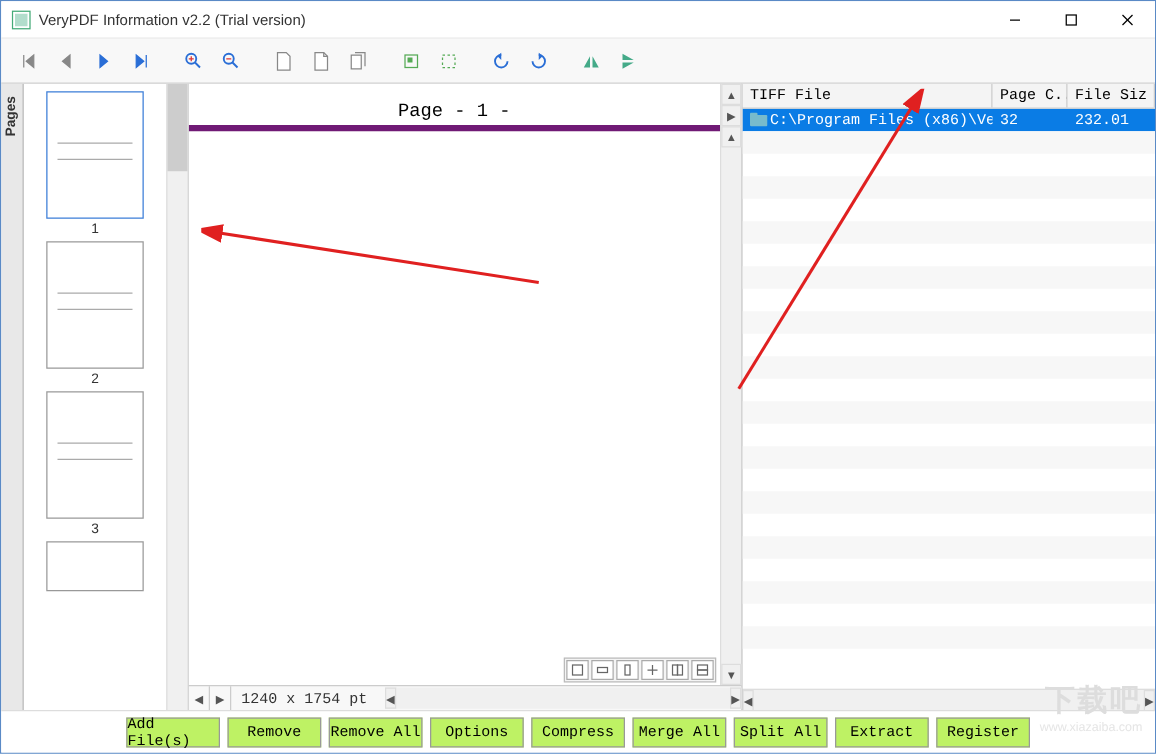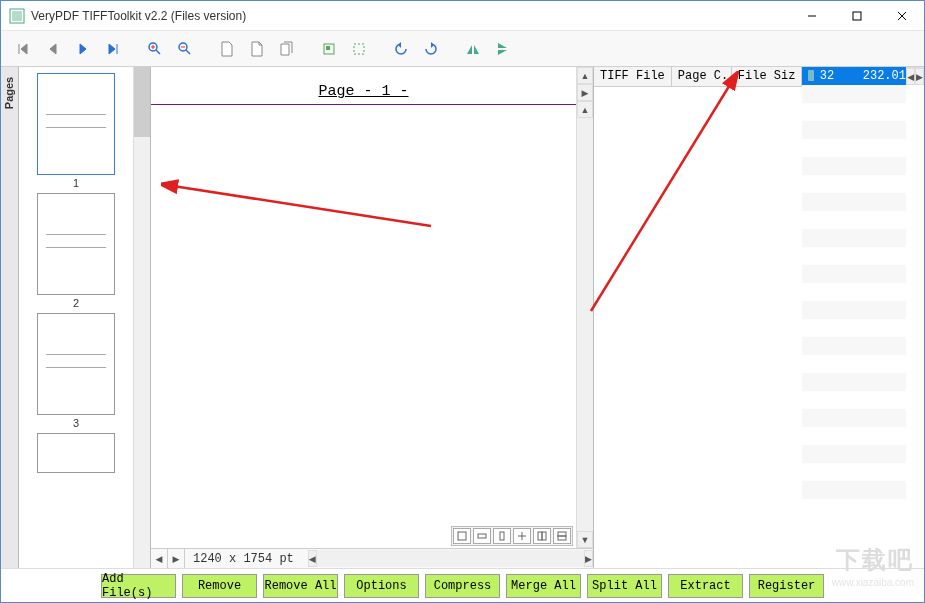--- a/index.html
+++ b/index.html
@@ -24,35 +24,35 @@
 .thumb { width: 78px; height: 102px; border: 1px solid #999; background: #fff; position: relative; }
 .thumb-wrap.selected .thumb { border: 1px solid #3b7dd8; }
 .thumb-inner { position: absolute; left: 8px; right: 8px; top: 40px; border-top: 1px solid #aaa; border-bottom: 1px solid #aaa; height: 14px; }
 .thumb-label { font-size: 11px; margin-top: 2px; color: #333; }
 .pages-scroll { width: 17px; background: #f0f0f0; border-left: 1px solid #ddd; position: relative; }
 .pages-scroll .sthumb { position: absolute; top: 0; left: 0; right: 0; height: 70px; background: #cdcdcd; }
 
 .preview-panel { flex: 1; display: flex; flex-direction: column; border-right: 1px solid #bbb; position: relative; }
 .preview-top { flex: 1; display: flex; }
 .preview-canvas { flex: 1; background: #fff; position: relative; overflow: hidden; }
-.preview-header { position: absolute; top: 12px; left: 0; right: 0; height: 26px; border-bottom: 1px solid #701a75; display: flex; align-items: center; justify-content: center; font-family: "Courier New", monospace; font-size: 15px; text-decoration: underline; }
+.preview-header { position: absolute; top: 12px; left: 0; right: 0; height: 26px; border-bottom: 5px solid #701a75; display: flex; align-items: center; justify-content: center; font-family: "Courier New", monospace; font-size: 15px; }
 .preview-vscroll { width: 17px; background: #f0f0f0; border-left: 1px solid #ddd; display: flex; flex-direction: column; }
 .scroll-btn { height: 17px; background: #f0f0f0; display: flex; align-items: center; justify-content: center; font-size: 9px; color: #555; border: 1px solid #ddd; }
 .preview-vscroll .track { flex: 1; }
 .preview-footer { height: 20px; display: flex; align-items: center; border-top: 1px solid #ccc; background: #f8f8f8; }
 .preview-hscroll-btn { width: 17px; height: 100%; display: flex; align-items: center; justify-content: center; border-right: 1px solid #ccc; font-size: 9px; color: #555; }
 .preview-dims { padding: 0 8px; font-family: "Courier New", monospace; font-size: 12px; color: #333; }
 .preview-hscroll { flex: 1; display: flex; align-items: center; background: #f0f0f0; margin-left: 6px; }
 .preview-hscroll .track { flex: 1; position: relative; height: 100%; }
 .preview-hscroll .hthumb { position: absolute; left: 0; width: 60px; top: 2px; bottom: 2px; background: #cdcdcd; }
 
 .mini-toolbar { position: absolute; bottom: 22px; right: 20px; height: 20px; display: flex; gap: 2px; background: #f4f4f4; border: 1px solid #bbb; padding: 1px; }
 .mini-btn { width: 18px; height: 16px; background: #fff; border: 1px solid #aaa; display: flex; align-items: center; justify-content: center; font-size: 9px; }
 
-.file-panel { width: 330px; display: flex; flex-direction: row; }
+.file-panel { width: 330px; display: flex; flex-direction: column; }
 .file-header { height: 20px; display: flex; background: #f4f4f4; border-bottom: 1px solid #ccc; font-family: "Courier New", monospace; font-size: 12px; }
 .file-header .col { padding: 2px 6px; border-right: 1px solid #ccc; overflow: hidden; white-space: nowrap; }
 .col-file { flex: 1; }
 .col-pages { width: 60px; }
 .col-size { width: 70px; }
 .file-list { flex: 1; overflow: auto; position: relative; }
 .file-row { display: flex; height: 18px; align-items: center; font-family: "Courier New", monospace; font-size: 12px; }
 .file-row.selected { background: #0a7ce5; color: #fff; }
 .file-row .cell { padding: 0 6px; overflow: hidden; white-space: nowrap; }
 .file-row .cell-file { flex: 1; display: flex; align-items: center; gap: 2px; }
@@ -77,21 +77,21 @@
 
 <div class="window">
 
   <div class="titlebar">
     <span class="titlebar-icon">
       <svg viewBox="0 0 16 16">
           <rect x="1" y="1" width="14" height="14" fill="#fff" stroke="#4a7"></rect>
           <rect x="3" y="3" width="10" height="10" fill="#6b9" opacity="0.5"></rect>
         </svg>
     </span>
-    <span class="titlebar-title">VeryPDF TIFFToolkit v2.2 (Files version)</span>
+    <span class="titlebar-title">VeryPDF Information v2.2 (Trial version)</span>
     <div class="titlebar-controls">
       <div class="titlebar-btn">
           <svg width="10" height="10">
             <line x1="1" y1="5" x2="9" y2="5" stroke="#000"></line>
           </svg>
         </div>
       <div class="titlebar-btn">
           <svg width="10" height="10">
             <rect x="1" y="1" width="8" height="8" fill="none" stroke="#000"></rect>
           </svg>

